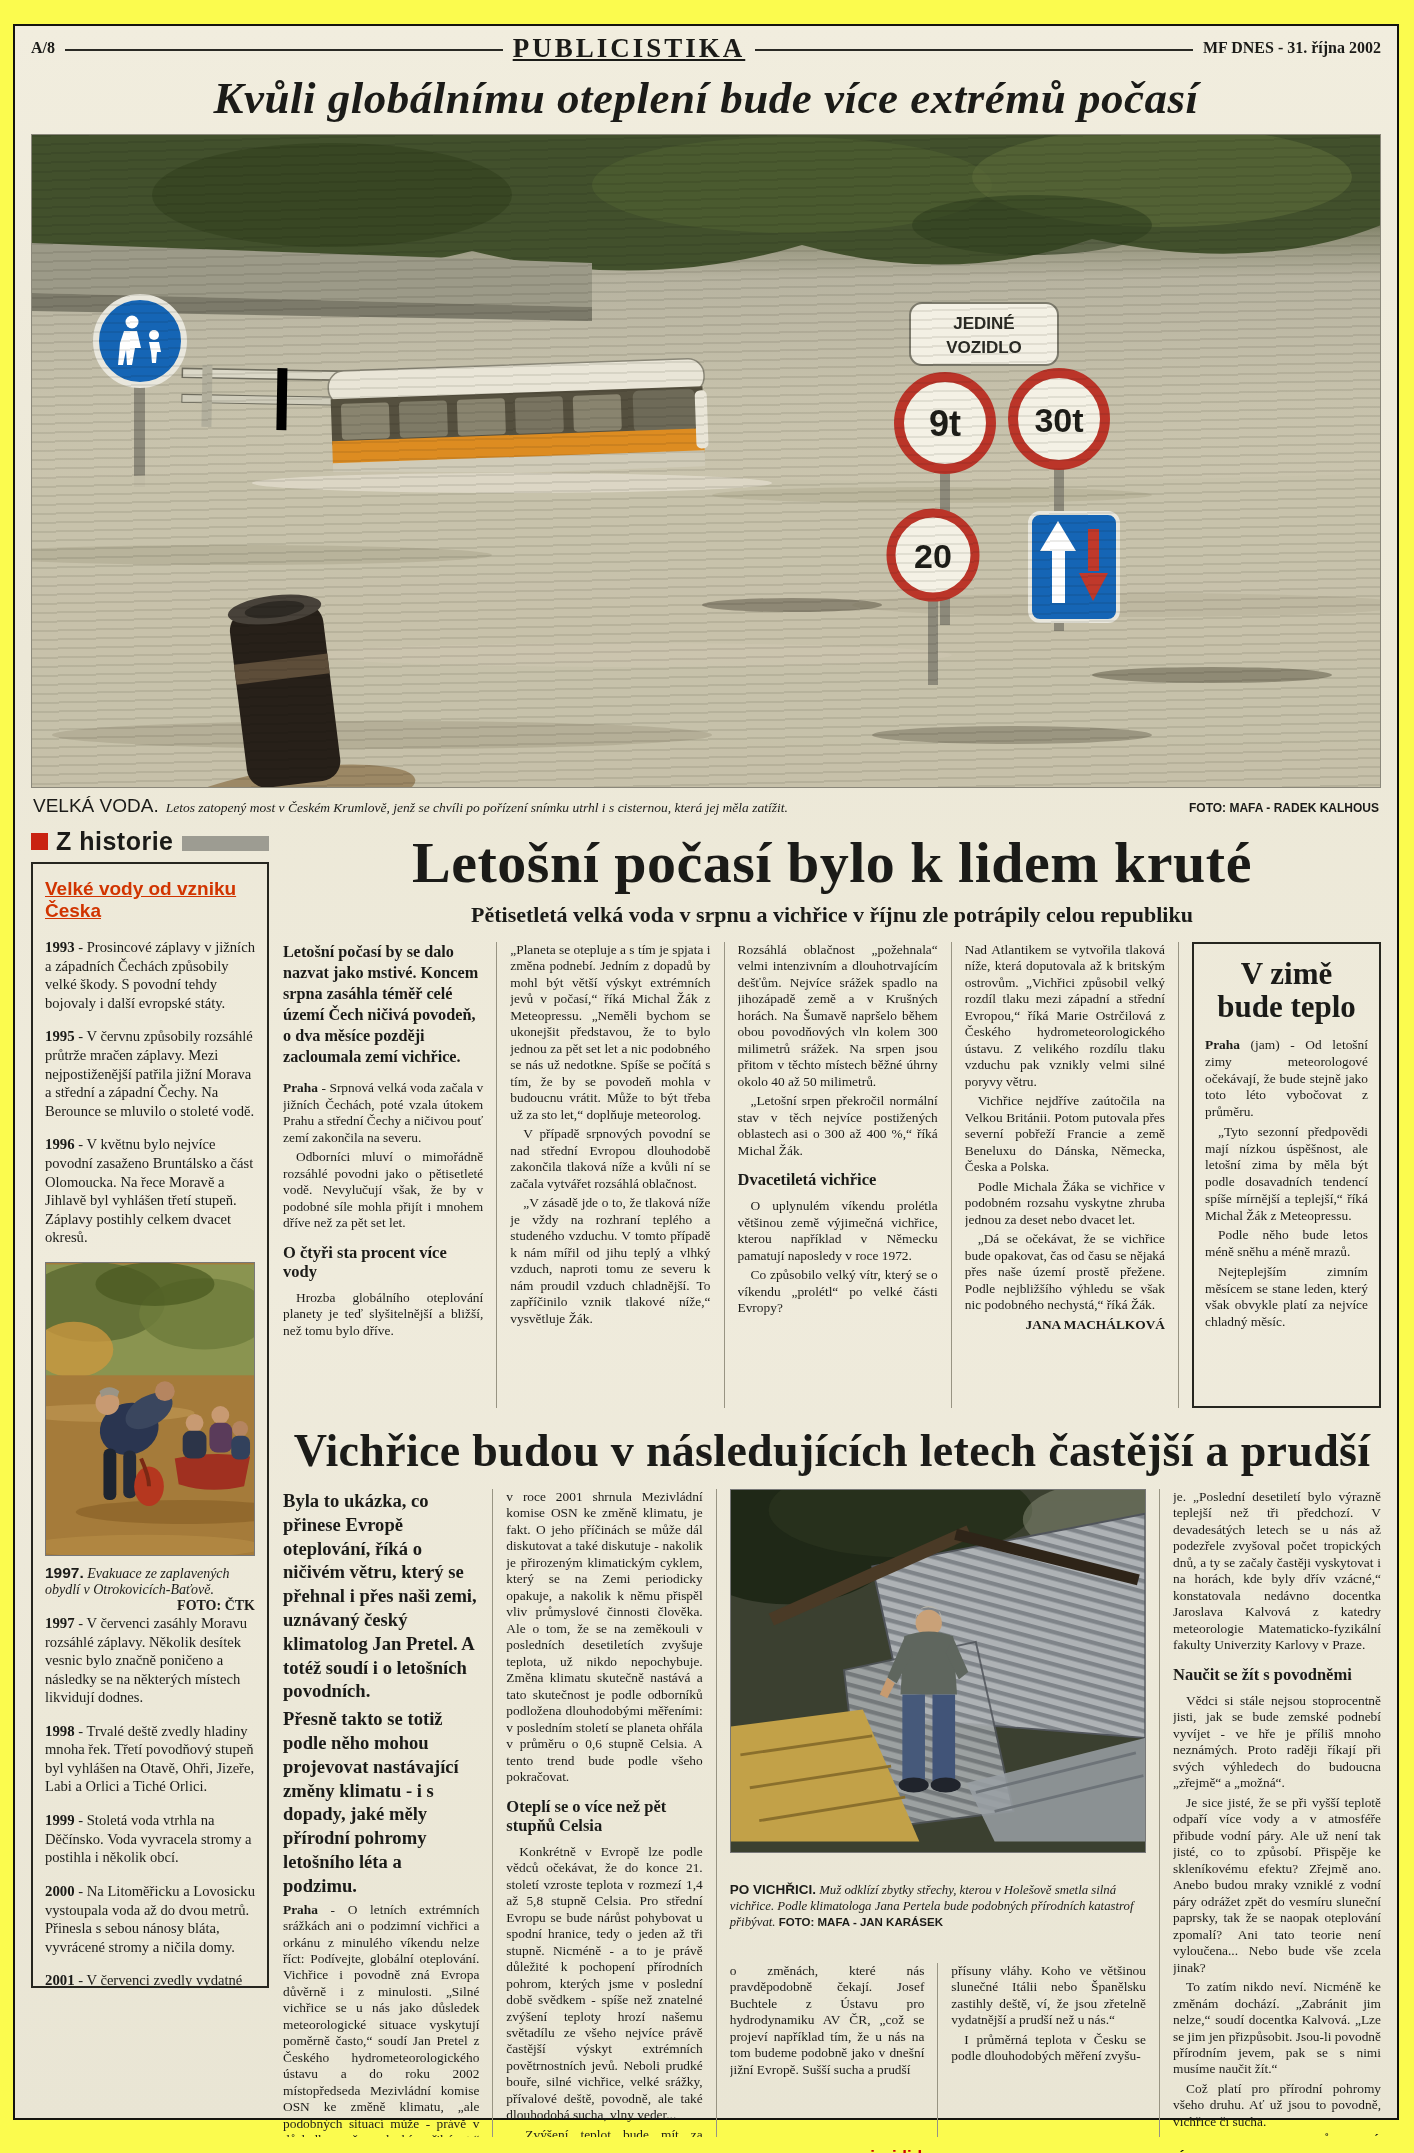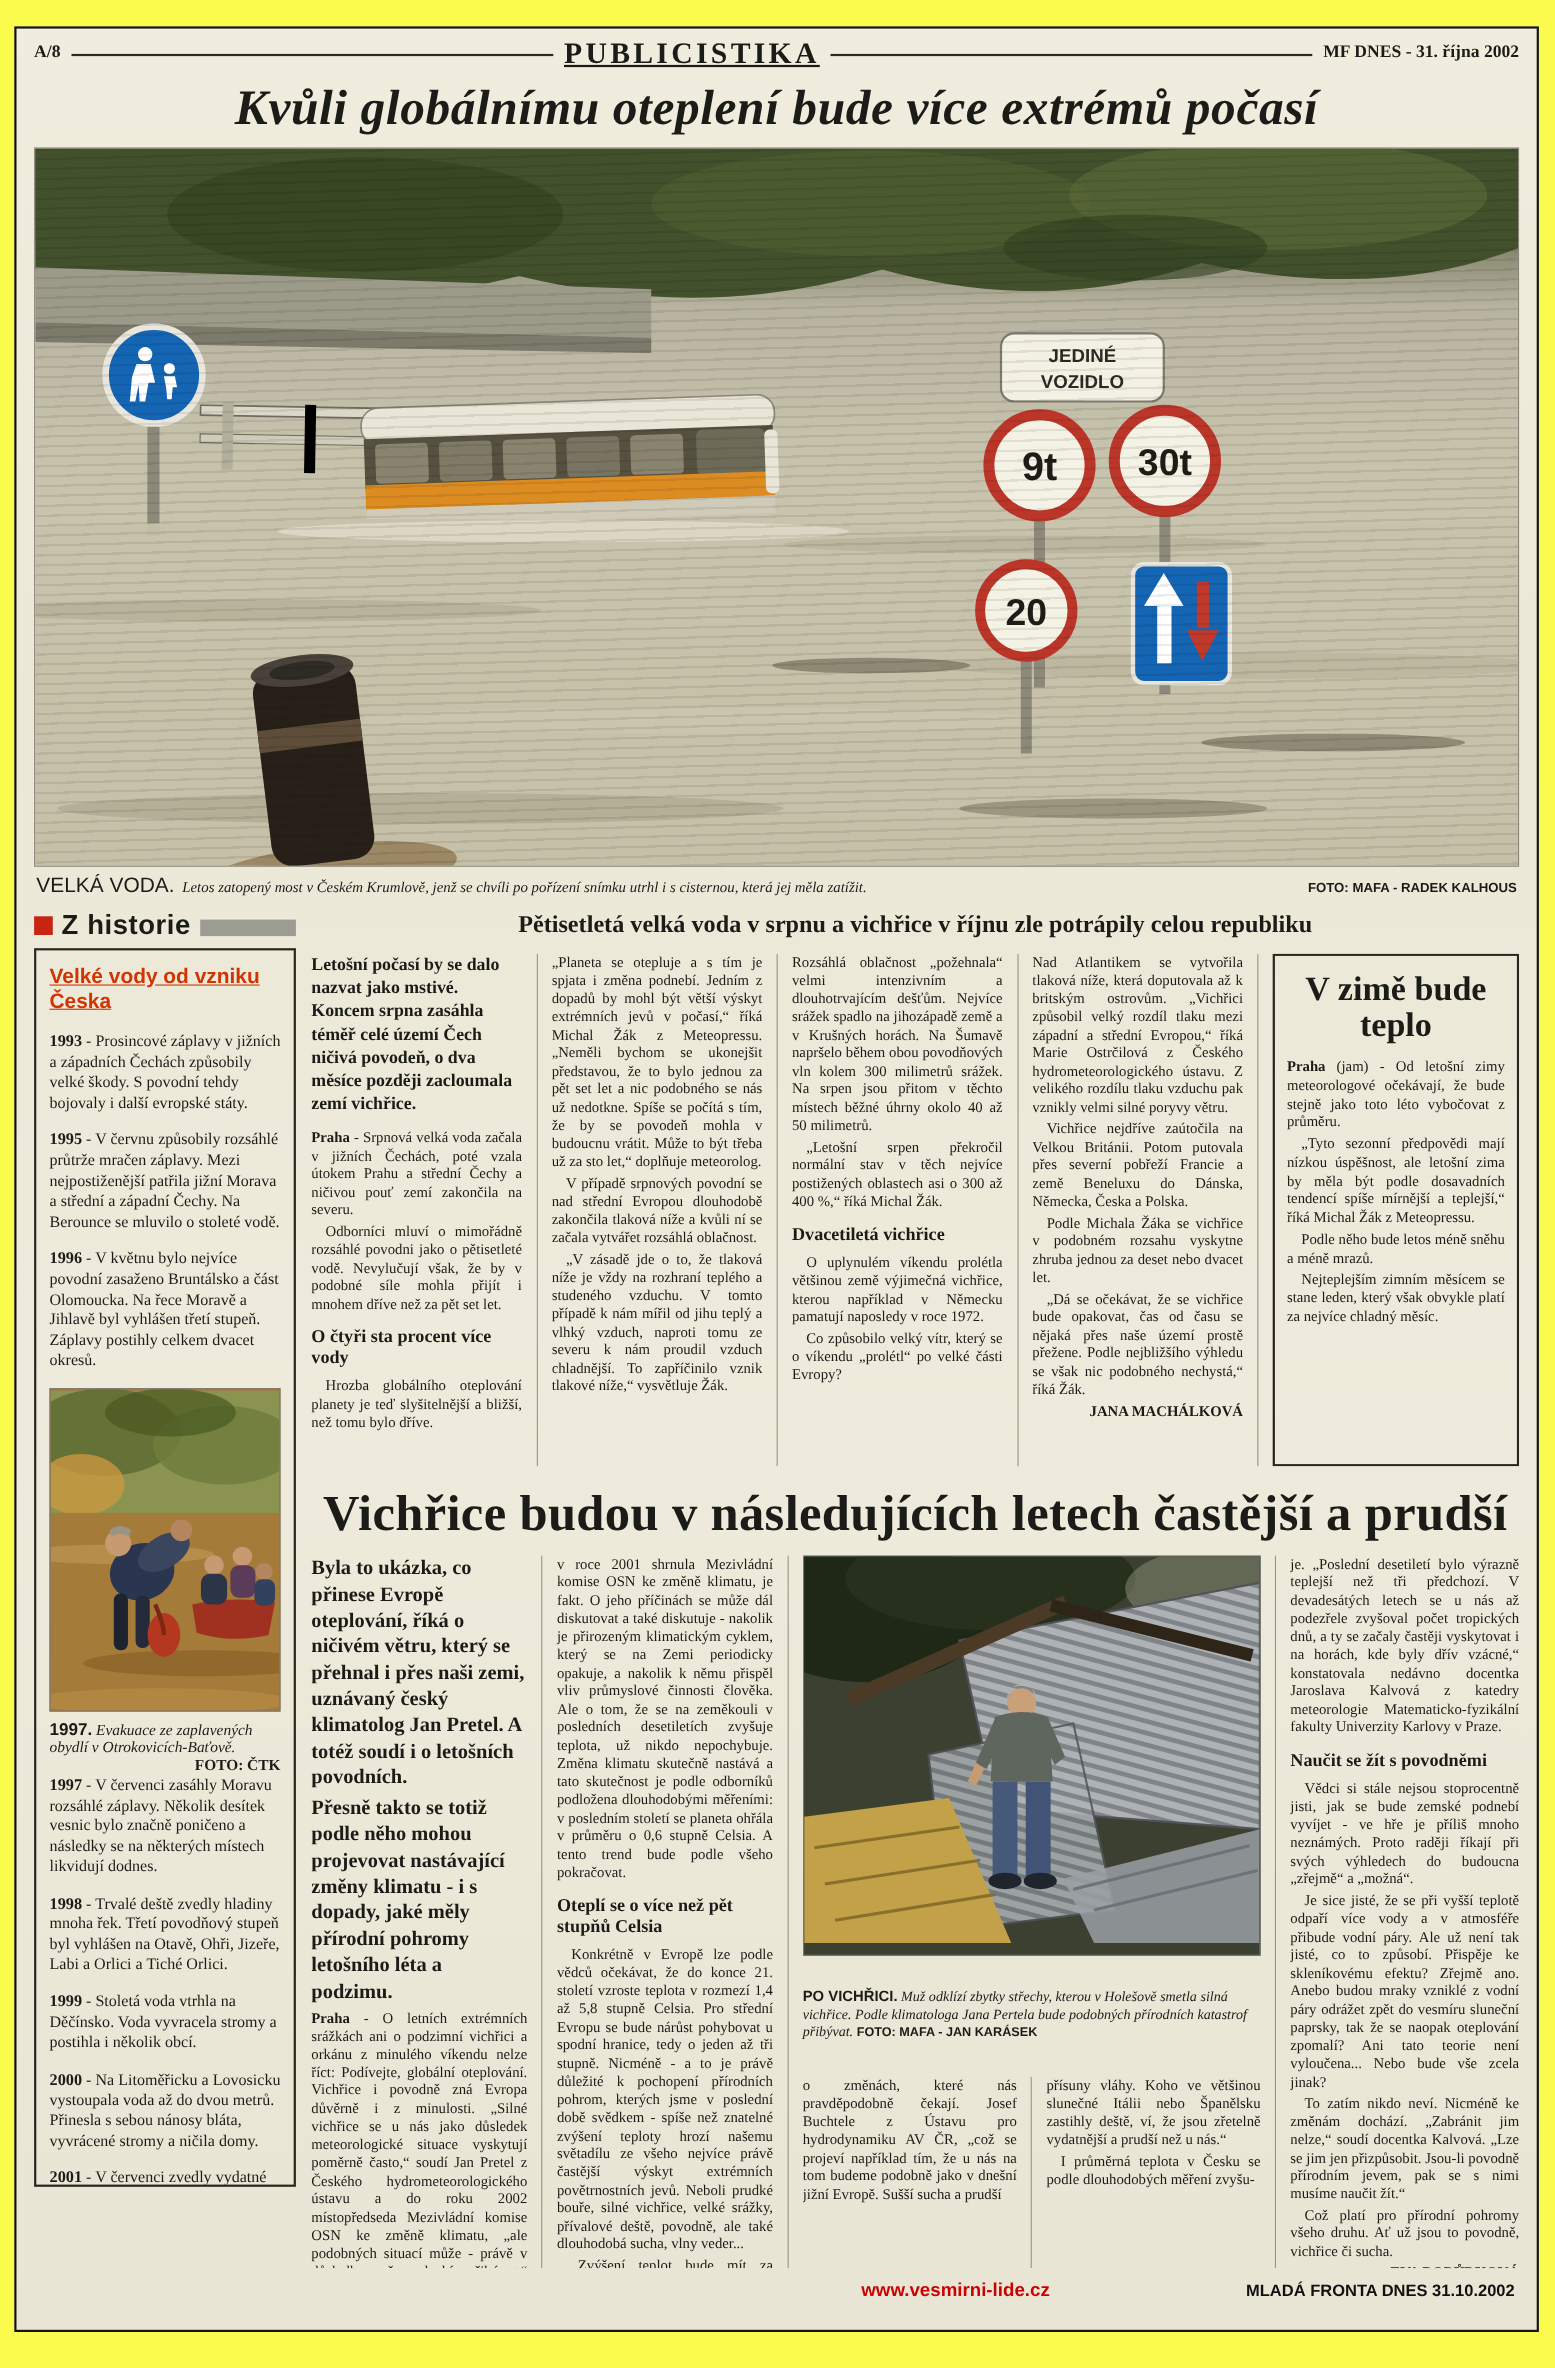--- a/index.html
+++ b/index.html
@@ -74,21 +74,21 @@
   .deck{font-size:22px;font-weight:bold;text-align:center;margin:0 0 14px 0;}
   .art1{display:flex;gap:13px;height:466px;overflow:hidden;}
   .acol{flex:1;min-width:0;border-right:1px solid #989483;padding-right:13px;overflow:hidden;
     font-size:13.4px;line-height:1.23;text-align:justify;}
   .acol:last-child{border-right:none;padding-right:0;}
   .lead1{font-weight:bold;font-size:16.2px;line-height:1.3;text-align:left;margin:0 0 12px 0;}
   .p{margin:0 0 3px 0;text-indent:13px;}
   .p.first{text-indent:0;}
   .subhead{font-weight:bold;font-size:16.5px;text-align:left;text-indent:0;margin:12px 0 8px 0;line-height:1.15;}
   .author{font-weight:bold;text-align:right;margin-top:2px;}
-  .sidebox{width:224px;flex:none;border:2px solid #26261f;padding:10px 11px;box-sizing:border-box;
+  .sidebox{width:189px;flex:none;border:2px solid #26261f;padding:10px 11px;box-sizing:border-box;
     font-size:13.4px;line-height:1.25;text-align:justify;overflow:hidden;}
   .sidebox-title{font-size:31px;font-weight:bold;text-align:center;line-height:1.05;margin:4px 0 14px 0;}
   .headline3{font-size:46px;font-weight:bold;text-align:center;margin:16px 0 12px 0;white-space:nowrap;letter-spacing:.3px;}
   .art2{display:flex;gap:13px;height:648px;overflow:hidden;}
   .lead2{font-weight:bold;font-size:18.6px;line-height:1.28;text-align:left;margin:0 0 4px 0;}
   .mid{flex:2.12;min-width:0;display:flex;flex-direction:column;border-right:1px solid #989483;padding-right:13px;gap:24px;}
   .photo-storm{position:relative;height:362px;overflow:hidden;border:1px solid #777;background:#3b4030;flex:none;}
   .photo-storm svg{position:absolute;inset:0;}
   .storm-cap{font-size:12.8px;line-height:1.25;margin:5px 0 8px 0;}
   .storm-cap .lead{font-family:"Liberation Sans",sans-serif;font-weight:bold;font-size:13.5px;}
@@ -283,20 +283,21 @@
         <p class="sb-entry"><b>1998</b> <span>- Trvalé deště zvedly hladiny mnoha řek. Třetí povodňový stupeň byl vyhlášen na Otavě, Ohři, Jizeře, Labi a Orlici a Tiché Orlici.</span></p>
         <p class="sb-entry"><b>1999</b> <span>- Stoletá voda vtrhla na Děčínsko. Voda vyvracela stromy a postihla i několik obcí.</span></p>
         <p class="sb-entry"><b>2000</b> <span>- Na Litoměřicku a Lovosicku vystoupala voda až do dvou metrů. Přinesla s sebou nánosy bláta, vyvrácené stromy a ničila domy.</span></p>
         <p class="sb-entry"><b>2001</b> <span>- V červenci zvedly vydatné srážky hladiny českých a moravských řek. Nejhorší situace byla na Přerovsku, Zlínsku a Novojičínsku. Povodeň způsobila rozsáhlá bouře z druhé poloviny července.</span></p>
 
       </div>
     </div>
 
     <div class="main">
 
+      <div class="headline2">Letošní počasí bylo k lidem kruté</div>
       <div class="deck">Pětisetletá velká voda v srpnu a vichřice v říjnu zle potrápily celou republiku</div>
 
       <div class="art1">
         <div class="acol">
           <p class="lead1">Letošní počasí by se dalo nazvat jako mstivé. Koncem srpna zasáhla téměř celé území Čech ničivá povodeň, o dva měsíce později zacloumala zemí vichřice.</p>
           <p class="p first"><b>Praha</b><span> - Srpnová velká voda začala v jižních Čechách, poté vzala útokem Prahu a střední Čechy a ničivou pouť zemí zakončila na severu.</span></p>
           <p class="p">Odborníci mluví o mimořádně rozsáhlé povodni jako o pětisetleté vodě. Nevylučují však, že by v podobné síle mohla přijít i mnohem dříve než za pět set let.</p>
           <p class="subhead">O čtyři sta procent více vody</p>
           <p class="p">Hrozba globálního oteplování planety je teď slyšitelnější a bližší, než tomu bylo dříve.</p>
         </div>

